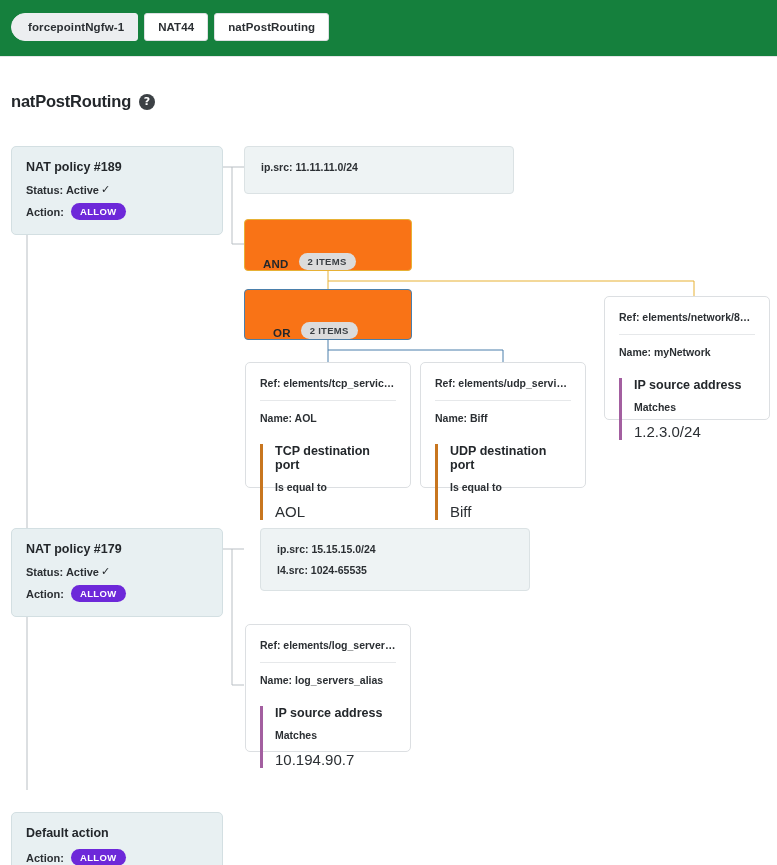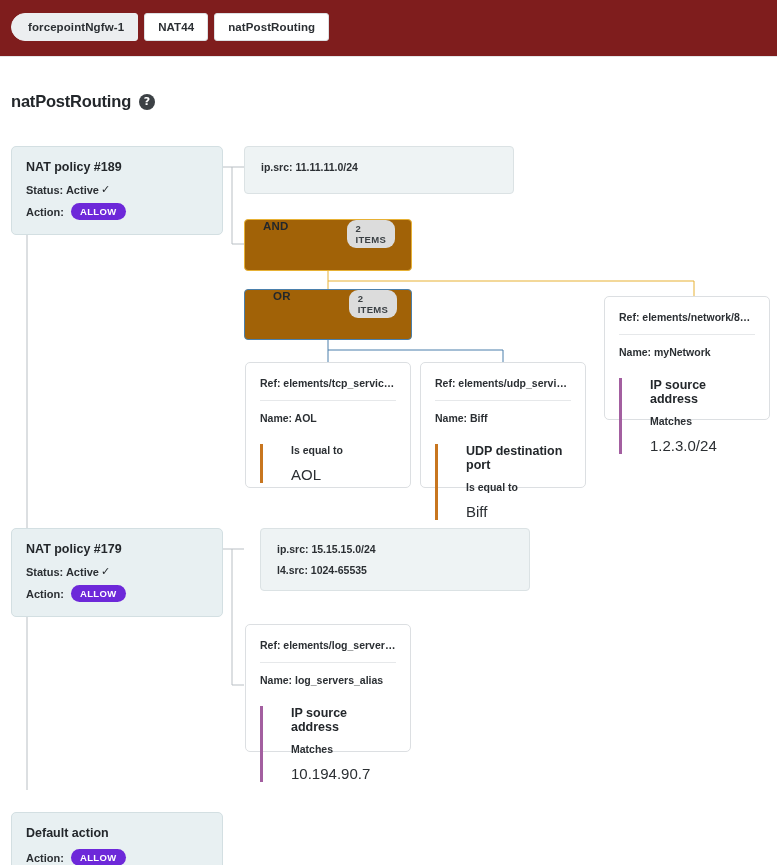--- a/index.html
+++ b/index.html
@@ -10,21 +10,21 @@
     font-family: "Liberation Sans", "DejaVu Sans", sans-serif;
     color: #2b2f33;
     overflow: hidden;
   }
 
   
   .tabbar {
     position: absolute; left: 0; top: 0;
     width: 777px; height: 57px;
     border-bottom: 1px solid #e4e6e8;
-    background: #7f1d1d;
+    background: #15803d;
   }
   .tabs {
     position: absolute; left: 11px; top: 13px;
     display: flex; align-items: center; gap: 6px;
   }
   .tab {
     height: 28px;
     padding: 0 13px;
     display: flex; align-items: center;
     font-size: 11.5px;
@@ -98,26 +98,25 @@
     border: 1px solid #dbe2e4;
     border-radius: 4px;
     padding: 14px 16px;
   }
   .match-line { font-size: 10.5px; font-weight: bold; color: #2b2f33; margin-bottom: 9px; }
   .match-line:last-child { margin-bottom: 0; }
 
   
   .logic-box {
     position: absolute;
-    background: #a16207;
+    background: #f97316;
     border: 1px solid #cfcfcf;
     border-radius: 4px;
-    display: flex; align-items: flex-start;
+    display: flex; align-items: flex-end;
     padding: 0 18px;
-    gap: 48px;
   }
   .logic-box.and { border-color: #e7b135; }
   .logic-box.or  { border-color: #4a7fab; }
   .logic-label { font-size: 11.5px; font-weight: bold; color: #23272b; letter-spacing: .2px; }
   .logic-count {
     margin-left: 10px;
     background: #dcdcdc;
     color: #3a3f43;
     font-size: 9.5px; font-weight: bold; letter-spacing: .3px;
     border-radius: 9px;
@@ -132,21 +131,21 @@
     border-radius: 5px;
     padding: 14px 14px 16px 14px;
   }
   .elem-ref {
     font-size: 10.5px; font-weight: bold; color: #2b2f33;
     white-space: nowrap; overflow: hidden; text-overflow: ellipsis;
     padding-bottom: 11px;
     border-bottom: 1px solid #e6e8ea;
   }
   .elem-name { font-size: 10.5px; font-weight: bold; color: #2b2f33; margin: 11px 0 7px 0; }
-  .elem-detail { border-left: 3px solid #c8761f; padding-left: 28px; margin-top: 20px; }
+  .elem-detail { border-left: 3px solid #c8761f; padding-left: 12px; margin-top: 20px; }
   .elem-detail.purple { border-left-color: #a35fa0; }
   .elem-detail-title { font-size: 12.5px; font-weight: bold; color: #23272b; margin-bottom: 9px; }
   .elem-detail-op { font-size: 10.5px; font-weight: bold; color: #2b2f33; margin-bottom: 10px; }
   .elem-detail-val { font-size: 15px; font-weight: normal; color: #2b2f33; }
 </style>
 </head>
 <body>
 
 <div class="tabbar">
   <div class="tabs">
@@ -204,20 +203,21 @@
 
   <div class="logic-box or" style="left:244px; top:289px; width:168px; height:51px;padding-left:28px;">
     <span class="logic-label">OR</span>
     <span class="logic-count">2 ITEMS</span>
   </div>
 
   <div class="elem-card" style="left:245px; top:362px; width:166px; height:126px;">
     <div class="elem-ref">Ref: elements/tcp_service/24…</div>
     <div class="elem-name">Name: AOL</div>
     <div class="elem-detail">
+      <div class="elem-detail-title">TCP destination port</div>
       <div class="elem-detail-op">Is equal to</div>
       <div class="elem-detail-val">AOL</div>
     </div>
   </div>
 
   <div class="elem-card" style="left:420px; top:362px; width:166px; height:126px;">
     <div class="elem-ref">Ref: elements/udp_service/3…</div>
     <div class="elem-name">Name: Biff</div>
     <div class="elem-detail">
       <div class="elem-detail-title">UDP destination port</div>

